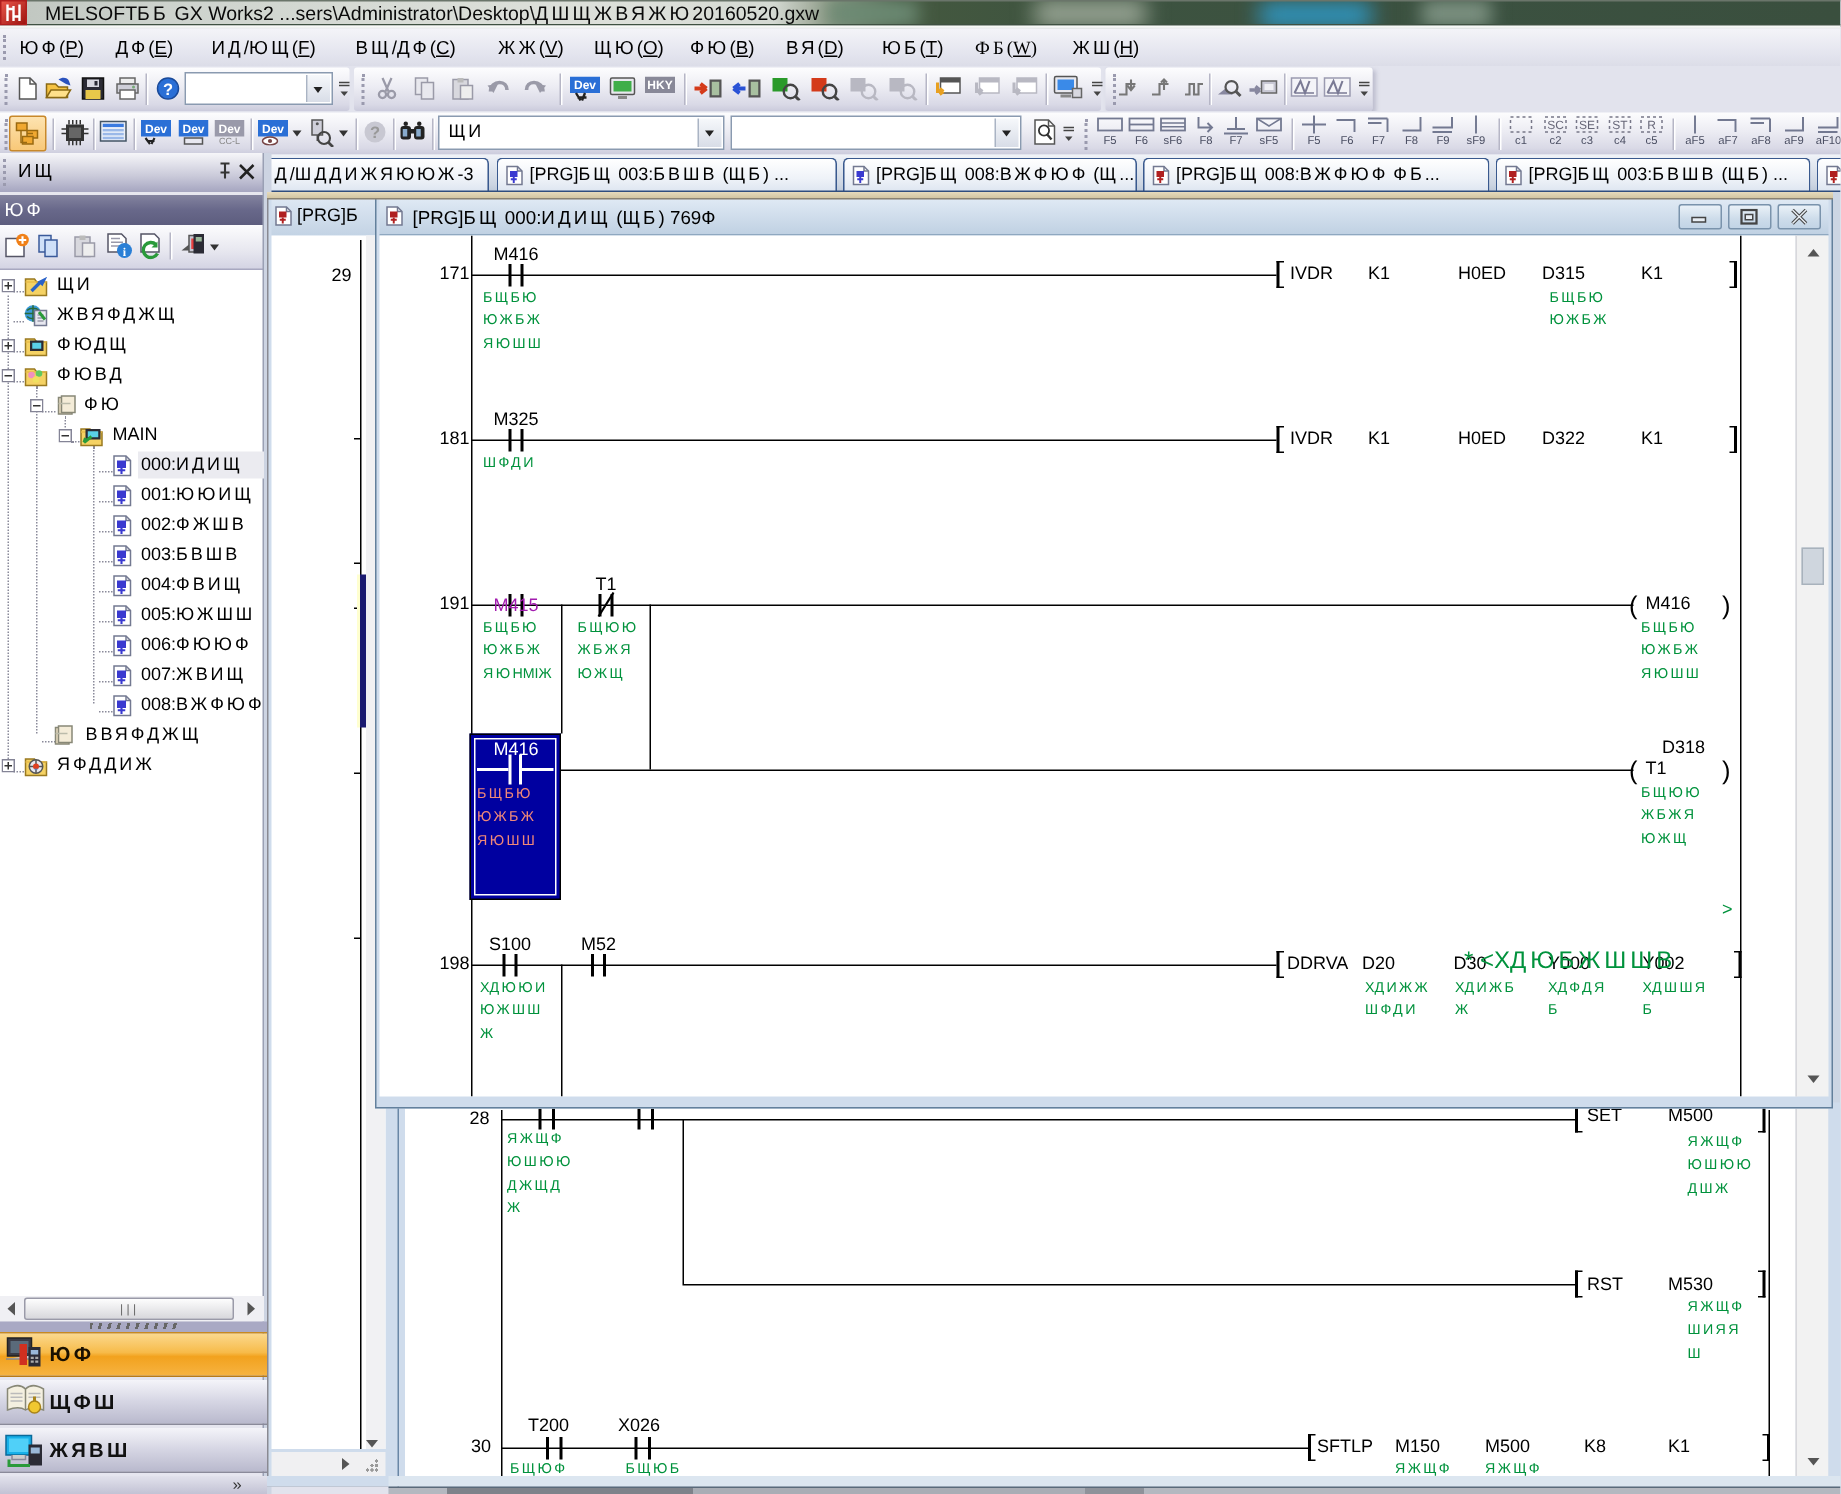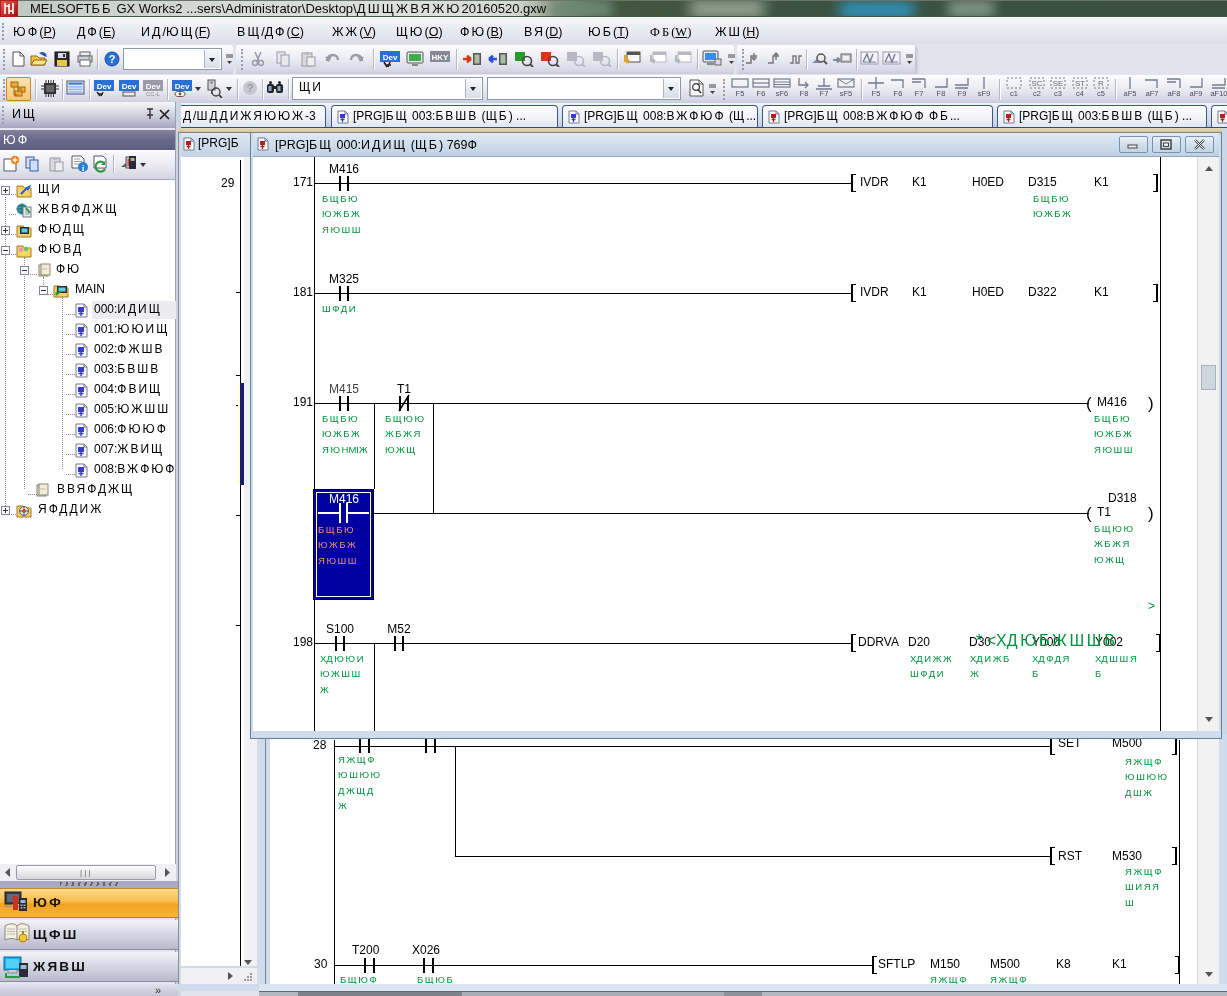--- a/index.html
+++ b/index.html
@@ -911,21 +911,21 @@
       <div><span class="k">ЯЮШШ</span></div>
     </div>
 <div class="" style="position:absolute;left:339px;top:286px;width:2px;height:15px;background:#000"></div>
     <div class="" style="position:absolute;left:347px;top:286px;width:2px;height:15px;background:#000"></div>
     <div class="t " style="left:344px;top:273px;font-size:12px;color:#000;transform:translateX(-50%);letter-spacing:0">M325</div>
 <div class="t g" style="left:322px;top:301px">
       <div><span class="k">ШФДИ</span></div>
     </div>
 <div class="" style="position:absolute;left:339px;top:396px;width:2px;height:15px;background:#000"></div>
     <div class="" style="position:absolute;left:347px;top:396px;width:2px;height:15px;background:#000"></div>
-    <div class="t " style="left:344px;top:383px;font-size:12px;color:#404040;transform:translateX(-50%);letter-spacing:0">M415</div>
+    <div class="t " style="left:344px;top:397px;font-size:12px;color:#a21caf;transform:translateX(-50%);letter-spacing:0">M415</div>
 <div class="t g" style="left:322px;top:411px">
       <div><span class="k">БЩБЮ</span></div>
       <div><span class="k">ЮЖБЖ</span></div>
       <div><span class="k">ЯЮ</span>HMI<span class="k">Ж</span></div>
     </div>
 <div class="" style="position:absolute;left:399px;top:396px;width:2px;height:15px;background:#000"></div>
     <div class="" style="position:absolute;left:407px;top:396px;width:2px;height:15px;background:#000"></div>
     <svg class="ic" style="left:396px;top:393px" width="16" height="20">
       <line x1="3" y1="18" x2="13" y2="2" stroke="#000" stroke-width="1.5"></line>
     </svg>

